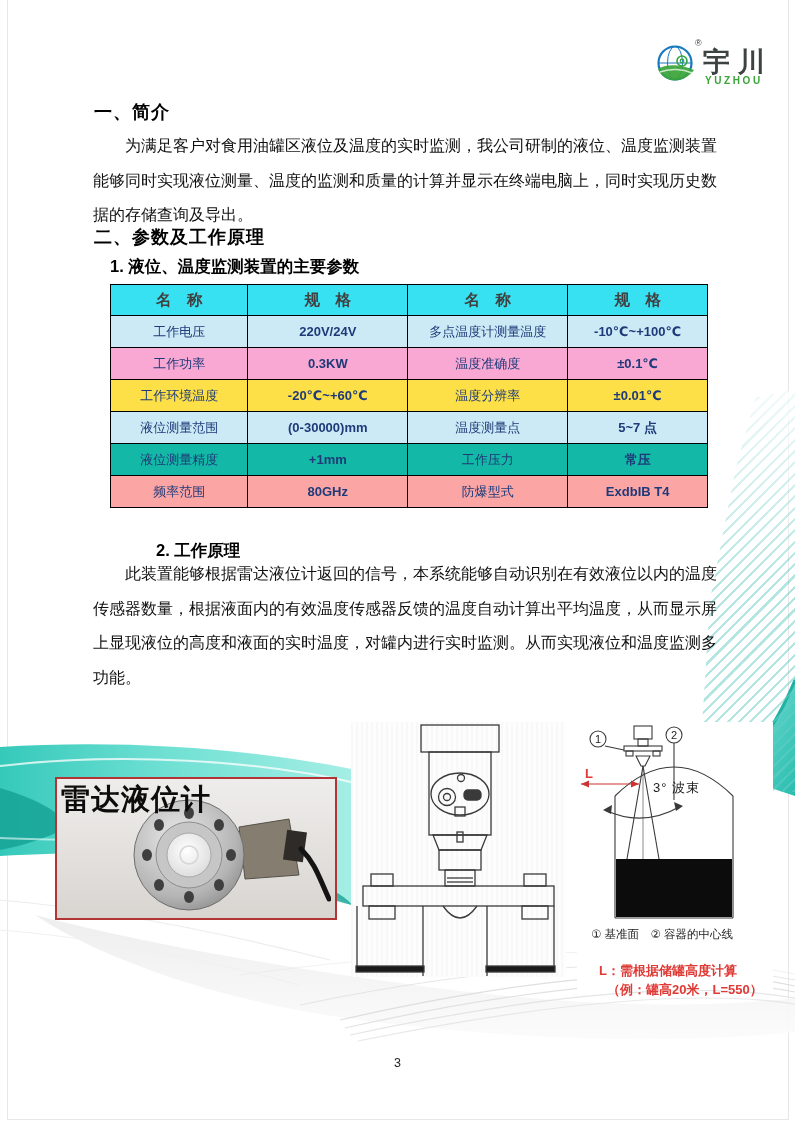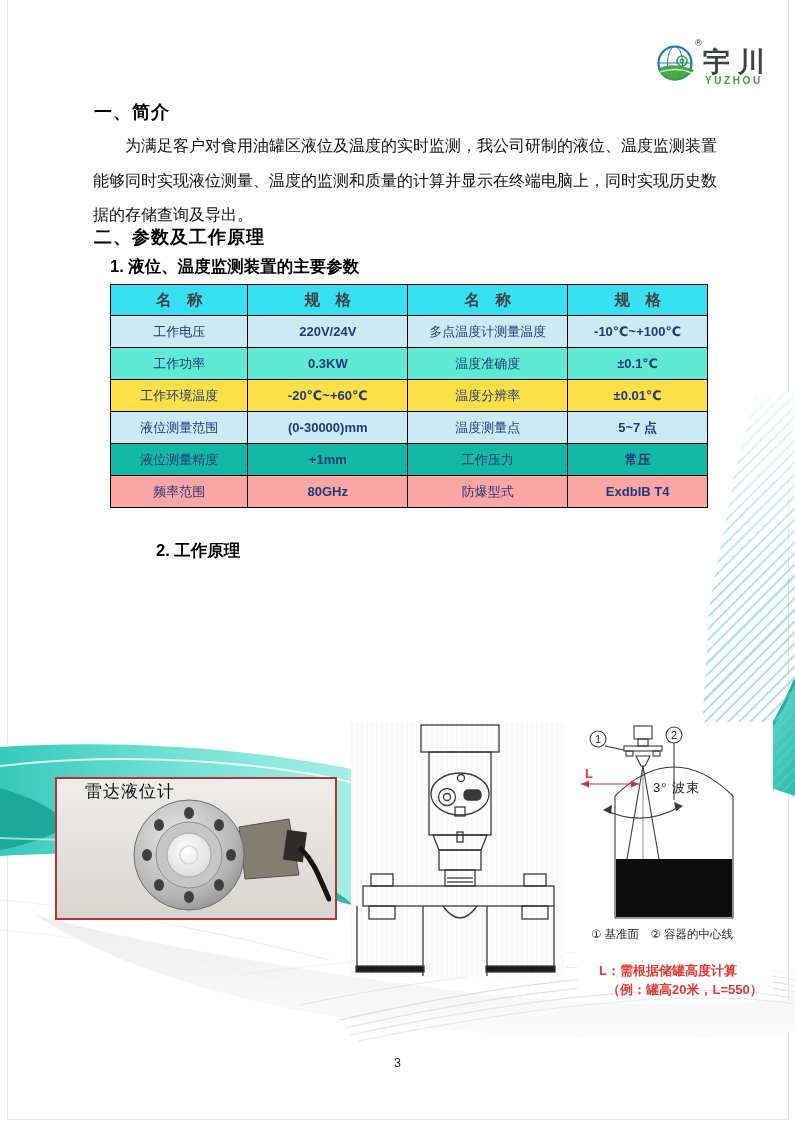--- a/index.html
+++ b/index.html
@@ -35,21 +35,21 @@
   #spec-table td{font-size:13px;height:31px;}
   #spec-table td:nth-child(2),#spec-table td:nth-child(4){font-weight:bold;}
   
   #logo{left:655px;top:42px;z-index:2;width:125px;height:50px;}
   #brand-cn{position:absolute;left:48px;top:2px;font-size:27px;font-weight:bold;color:#3d4340;letter-spacing:8px;white-space:nowrap;}
   #brand-reg{position:absolute;left:40px;top:-4px;font-size:9px;color:#444;}
   #brand-en{position:absolute;left:50px;top:33px;font-size:10px;font-weight:bold;letter-spacing:2.6px;}
   
   #photo-box{left:55px;top:777px;width:278px;height:139px;z-index:2;border:2px solid #b23434;
     background:linear-gradient(#efedeb,#d8d5d1);}
-  #photo-label{position:absolute;left:4px;top:1px;font-size:17px;font-weight:normal;color:#0c0c0c;letter-spacing:1px;margin-left:24px;}
+  #photo-label{position:absolute;left:4px;top:1px;font-size:29px;font-weight:bold;color:#0c0c0c;letter-spacing:1px;}
   #mid-draw{left:351px;top:722px;width:215px;height:255px;z-index:2;
     background:repeating-linear-gradient(90deg, rgba(0,0,0,0.02) 0 2px, rgba(255,255,255,0) 2px 5px),#fdfdfd;}
   #tank-box{left:577px;top:722px;width:196px;height:268px;z-index:2;background:#fff;}
   #l-label{position:absolute;left:8px;top:44px;font-size:13px;font-weight:bold;}
   #beam-label{position:absolute;left:76px;top:57px;font-size:13px;color:#1a1a1a;letter-spacing:1px;}
   #tank-legend{position:absolute;left:14px;top:205px;width:180px;font-size:11.5px;color:#1a1a1a;white-space:nowrap;}
   .tank-note{position:absolute;font-size:13px;font-weight:bold;white-space:nowrap;margin-top:16px;}
   #tank-note1{left:22px;top:224px;}
   #tank-note2{left:30px;top:243px;}
   
@@ -132,21 +132,21 @@
       <th>规　格</th>
       <th>名　称</th>
       <th>规　格</th>
     </tr>
     <tr style="background:#cbeaf6;color:#1e3a78;">
       <td>工作电压</td>
           <td>220V/24V</td>
       <td>多点温度计测量温度</td>
           <td>-10℃~+100℃</td>
     </tr>
-    <tr style="background:#5eead4;color:#1e3a78;">
+    <tr style="background:#f9a8d4;color:#1e3a78;">
       <td>工作功率</td>
           <td>0.3KW</td>
       <td>温度准确度</td>
           <td>±0.1℃</td>
     </tr>
     <tr style="background:#fde047;color:#1e3a78;">
       <td>工作环境温度</td>
           <td>-20℃~+60℃</td>
       <td>温度分辨率</td>
           <td>±0.01℃</td>
@@ -166,20 +166,21 @@
     <tr style="background:#fca5a5;color:#1e3a78;">
       <td>频率范围</td>
           <td>80GHz</td>
       <td>防爆型式</td>
           <td>ExdbIB T4</td>
     </tr>
   </tbody>
     </table>
 
   <div id="sub2" class="abs h-sub">2. 工作原理</div>
+  <div id="p2" class="abs para">此装置能够根据雷达液位计返回的信号，本系统能够自动识别在有效液位以内的温度传感器数量，根据液面内的有效温度传感器反馈的温度自动计算出平均温度，从而显示屏上显现液位的高度和液面的实时温度，对罐内进行实时监测。从而实现液位和温度监测多功能。</div>
 
   <div id="photo-box" class="abs">
     <svg width="274" height="135" viewBox="0 0 274 135">
       <defs>
         <radialGradient id="metal" cx="0.4" cy="0.35" r="0.75">
           <stop offset="0" stop-color="#e9e9e9"></stop>
             <stop offset="0.7" stop-color="#b5b5b5"></stop>
             <stop offset="1" stop-color="#8a8a8a"></stop>
         </radialGradient>
         <radialGradient id="lens" cx="0.45" cy="0.4" r="0.8">

